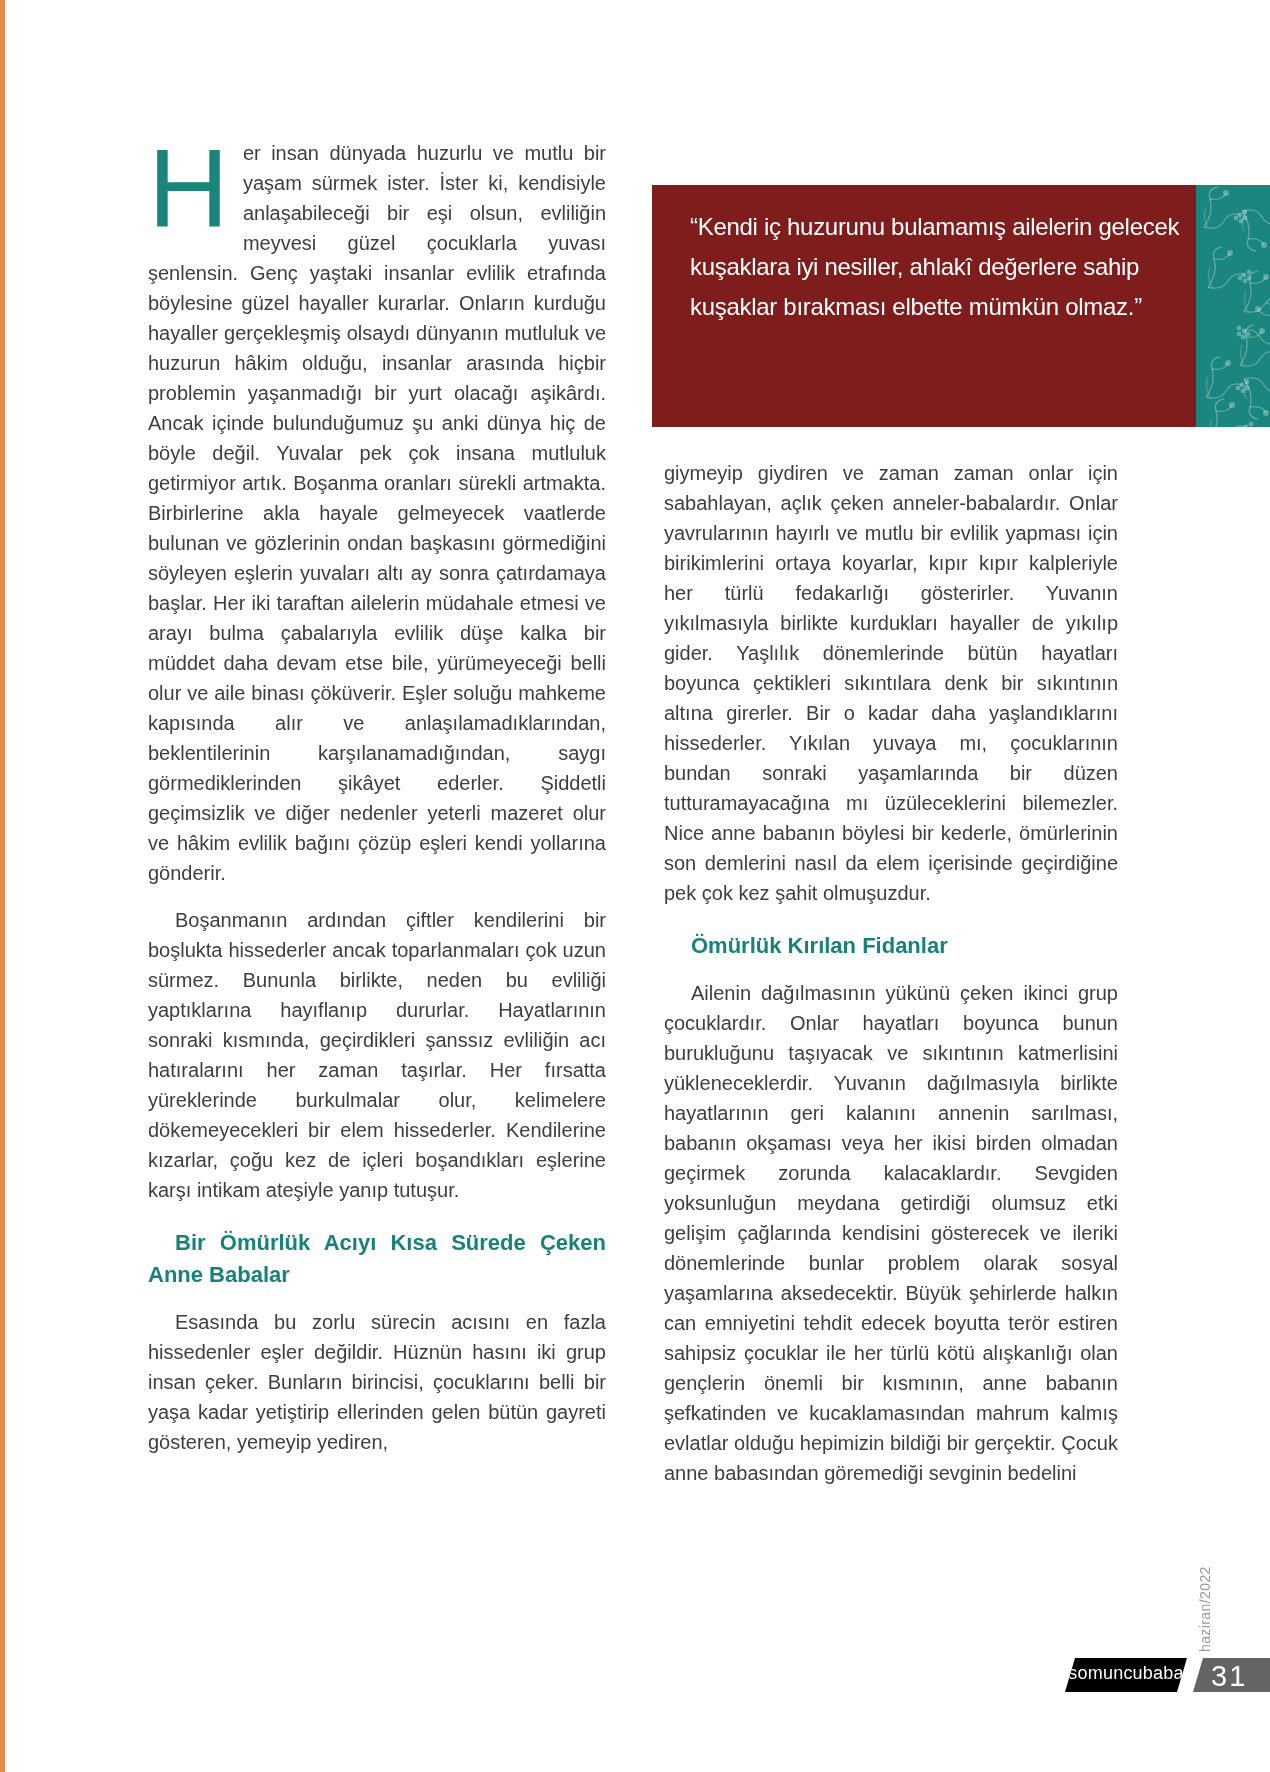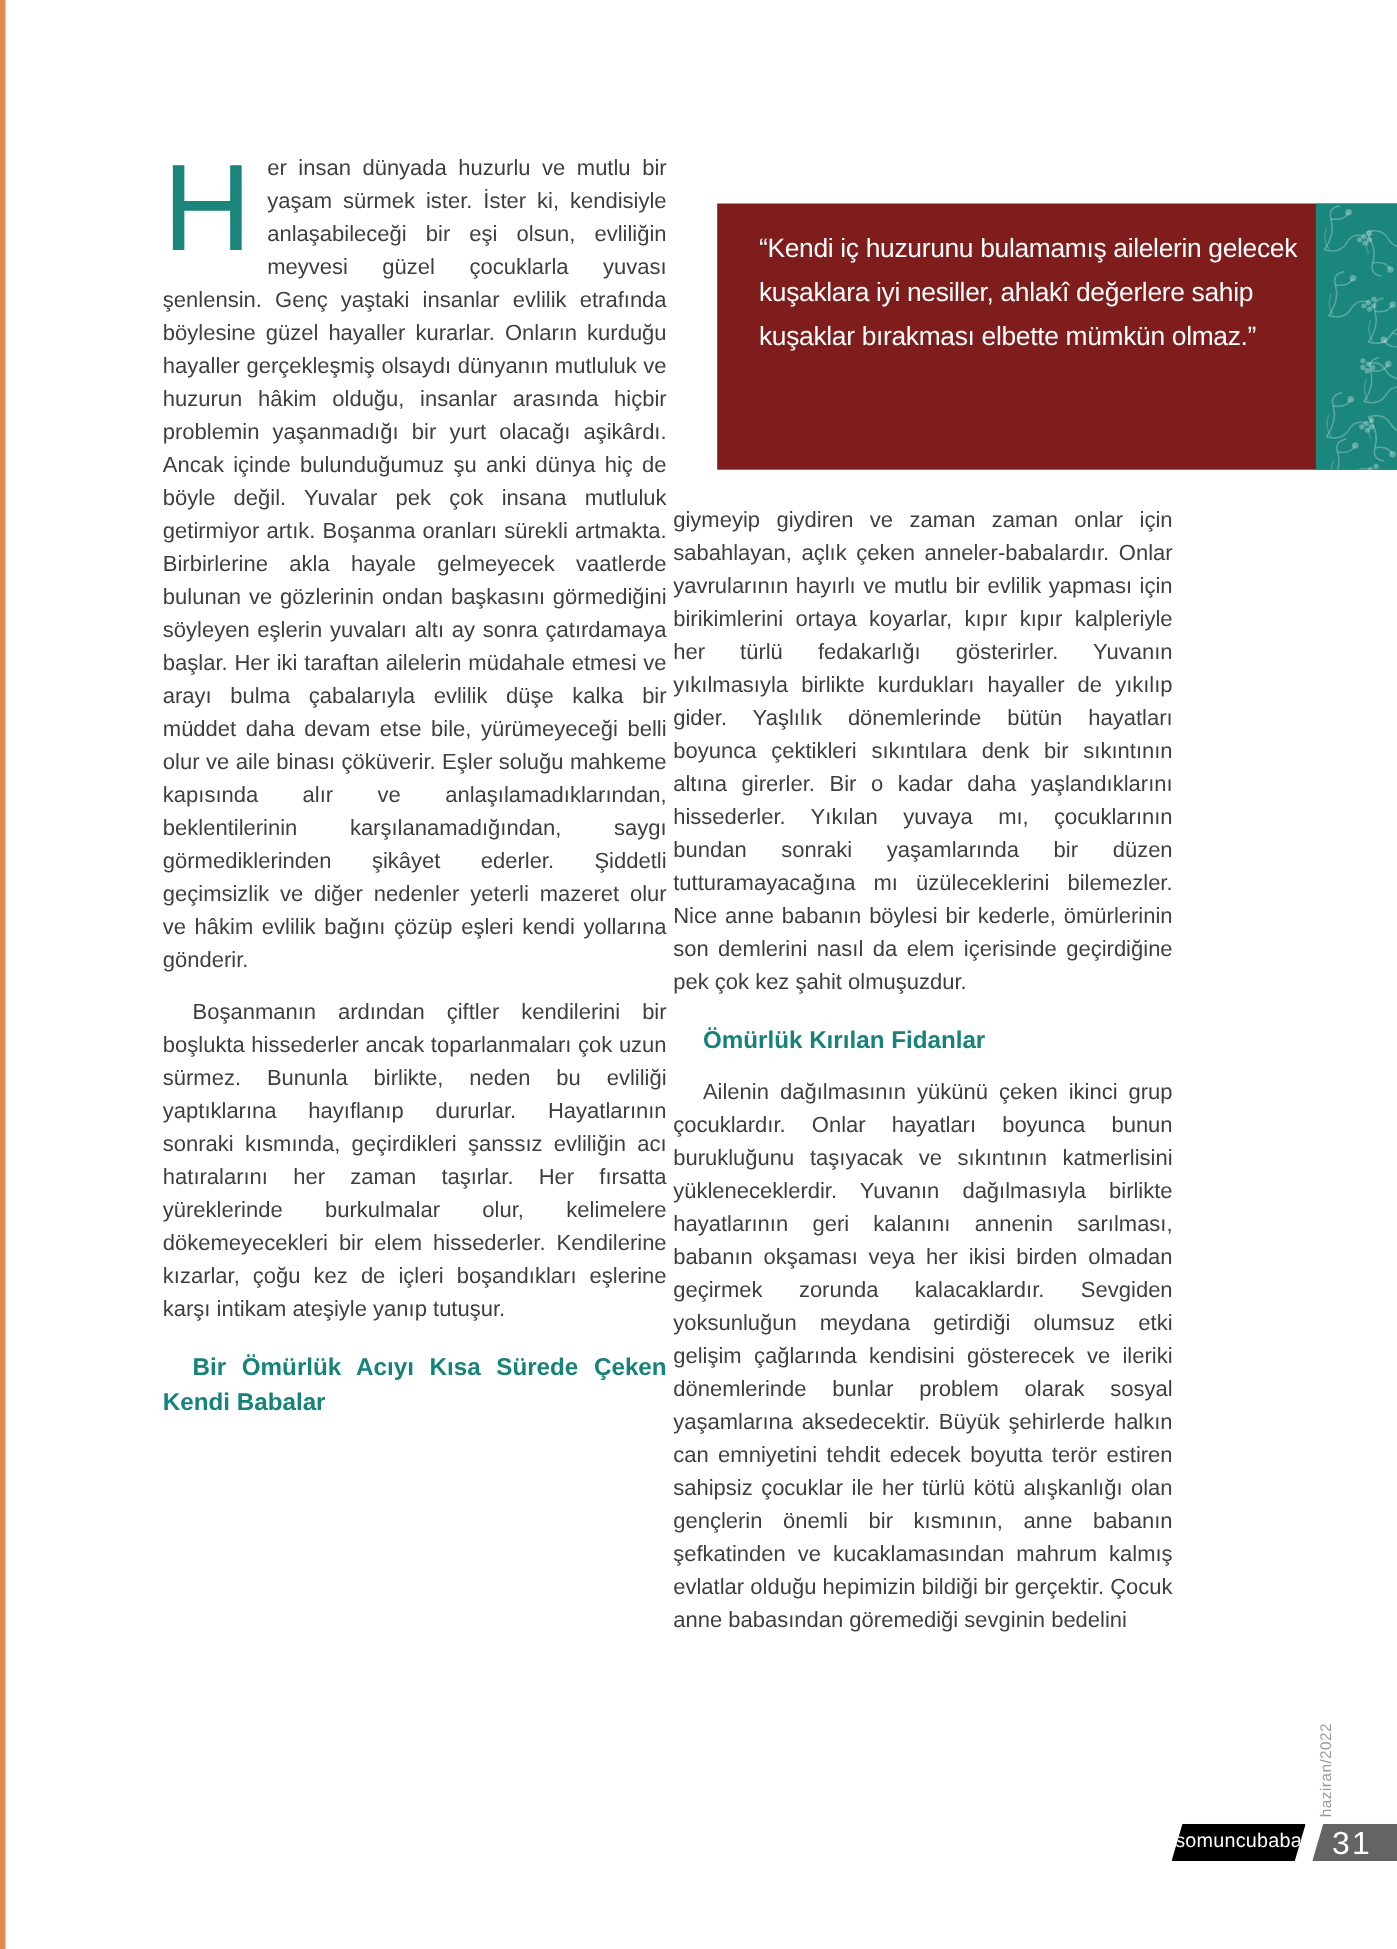--- a/index.html
+++ b/index.html
@@ -14,21 +14,21 @@
   
   .spine{
     position:absolute;left:0;top:0;width:5px;height:100%;
     background:#e18c4a;
   }
   
   .col{position:absolute;color:#3e3e3e;font-size:20px;line-height:30px;text-align:justify;font-weight:300;}
   .col p{margin:0 0 17px 0;}
   .col p.indent{text-indent:27px;}
   .left-col{left:148px;top:138px;width:458px;}
-  .right-col{left:612px;top:458px;width:454px;}
+  .right-col{left:664px;top:458px;width:454px;}
   .dropcap{
     float:left;
     color:#1b857c;
     font-size:112px;
     line-height:90px;
     height:96px;
     margin:6px 14px 0 0;
     font-weight:300;
   }
   h2.heading{
@@ -118,21 +118,22 @@
       <use href="#motif" x="6" y="172"></use>
       <use href="#motif" x="44" y="196" transform="scale(1,-1) translate(0,-430)"></use>
       <use href="#motif" x="10" y="214"></use>
     </svg>
     <div class="quote-text">“Kendi iç huzurunu bulamamış ailelerin gelecek kuşaklara iyi nesiller, ahlakî değerlere sahip kuşaklar bırakması elbette mümkün olmaz.”</div>
   </div>
 
   <div class="col left-col">
     <p><span class="dropcap">H</span><span>er insan dünyada huzurlu ve mutlu bir yaşam sürmek ister. İster ki, kendisiyle anlaşabileceği bir eşi olsun, evliliğin meyvesi güzel çocuklarla yuvası şenlensin. Genç yaştaki insanlar evlilik etrafında böylesine güzel hayaller kurarlar. Onların kurduğu hayaller gerçekleşmiş olsaydı dünyanın mutluluk ve huzurun hâkim olduğu, insanlar arasında hiçbir problemin yaşanmadığı bir yurt olacağı aşikârdı. Ancak içinde bulunduğumuz şu anki dünya hiç de böyle değil. Yuvalar pek çok insana mutluluk getirmiyor artık. Boşanma oranları sürekli artmakta. Birbirlerine akla hayale gelmeyecek vaatlerde bulunan ve gözlerinin ondan başkasını görmediğini söyleyen eşlerin yuvaları altı ay sonra çatırdamaya başlar. Her iki taraftan ailelerin müdahale etmesi ve arayı bulma çabalarıyla evlilik düşe kalka bir müddet daha devam etse bile, yürümeyeceği belli olur ve aile binası çöküverir. Eşler soluğu mahkeme kapısında alır ve anlaşılamadıklarından, beklentilerinin karşılanamadığından, saygı görmediklerinden şikâyet ederler. Şiddetli geçimsizlik ve diğer nedenler yeterli mazeret olur ve hâkim evlilik bağını çözüp eşleri kendi yollarına gönderir.</span></p>
     <p class="indent">Boşanmanın ardından çiftler kendilerini bir boşlukta hissederler ancak toparlanmaları çok uzun sürmez. Bununla birlikte, neden bu evliliği yaptıklarına hayıflanıp dururlar. Hayatlarının sonraki kısmında, geçirdikleri şanssız evliliğin acı hatıralarını her zaman taşırlar. Her fırsatta yüreklerinde burkulmalar olur, kelimelere dökemeyecekleri bir elem hissederler. Kendilerine kızarlar, çoğu kez de içleri boşandıkları eşlerine karşı intikam ateşiyle yanıp tutuşur.</p>
-    <h2 class="heading">Bir Ömürlük Acıyı Kısa Sürede Çeken Kendi Babalar</h2>
+    <h2 class="heading">Bir Ömürlük Acıyı Kısa Sürede Çeken Anne Babalar</h2>
+    <p class="indent">Esasında bu zorlu sürecin acısını en fazla hissedenler eşler değildir. Hüznün hasını iki grup insan çeker. Bunların birincisi, çocuklarını belli bir yaşa kadar yetiştirip ellerinden gelen bütün gayreti gösteren, yemeyip yediren,</p>
   </div>
 
   <div class="col right-col">
     <p>giymeyip giydiren ve zaman zaman onlar için sabahlayan, açlık çeken anneler-babalardır. Onlar yavrularının hayırlı ve mutlu bir evlilik yapması için birikimlerini ortaya koyarlar, kıpır kıpır kalpleriyle her türlü fedakarlığı gösterirler. Yuvanın yıkılmasıyla birlikte kurdukları hayaller de yıkılıp gider. Yaşlılık dönemlerinde bütün hayatları boyunca çektikleri sıkıntılara denk bir sıkıntının altına girerler. Bir o kadar daha yaşlandıklarını hissederler. Yıkılan yuvaya mı, çocuklarının bundan sonraki yaşamlarında bir düzen tutturamayacağına mı üzüleceklerini bilemezler. Nice anne babanın böylesi bir kederle, ömürlerinin son demlerini nasıl da elem içerisinde geçirdiğine pek çok kez şahit olmuşuzdur.</p>
     <h2 class="heading">Ömürlük Kırılan Fidanlar</h2>
     <p class="indent">Ailenin dağılmasının yükünü çeken ikinci grup çocuklardır. Onlar hayatları boyunca bunun burukluğunu taşıyacak ve sıkıntının katmerlisini yükleneceklerdir. Yuvanın dağılmasıyla birlikte hayatlarının geri kalanını annenin sarılması, babanın okşaması veya her ikisi birden olmadan geçirmek zorunda kalacaklardır. Sevgiden yoksunluğun meydana getirdiği olumsuz etki gelişim çağlarında kendisini gösterecek ve ileriki dönemlerinde bunlar problem olarak sosyal yaşamlarına aksedecektir. Büyük şehirlerde halkın can emniyetini tehdit edecek boyutta terör estiren sahipsiz çocuklar ile her türlü kötü alışkanlığı olan gençlerin önemli bir kısmının, anne babanın şefkatinden ve kucaklamasından mahrum kalmış evlatlar olduğu hepimizin bildiği bir gerçektir. Çocuk anne babasından göremediği sevginin bedelini</p>
   </div>
 
   <div class="issue-vertical">haziran/2022</div>
   <div class="brand-badge">

